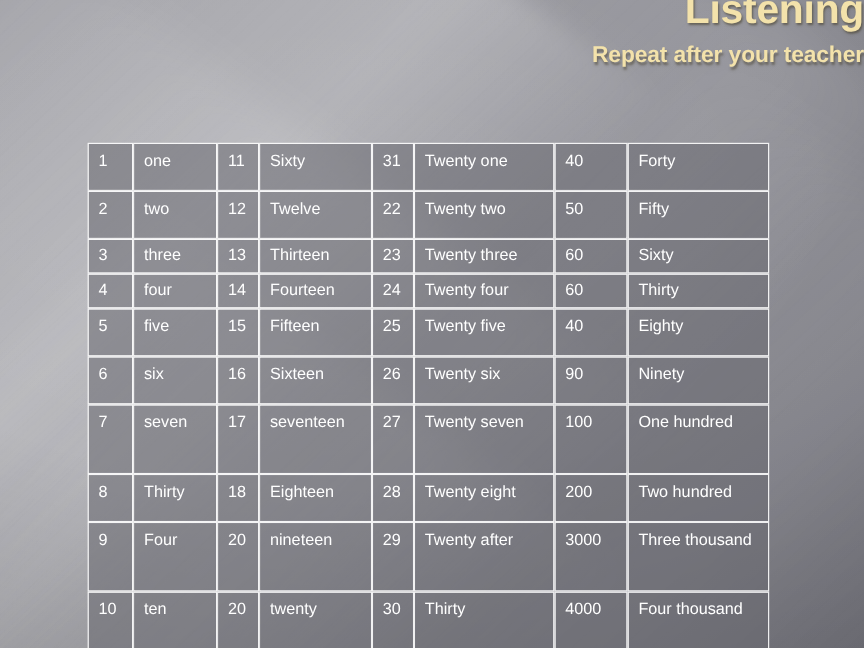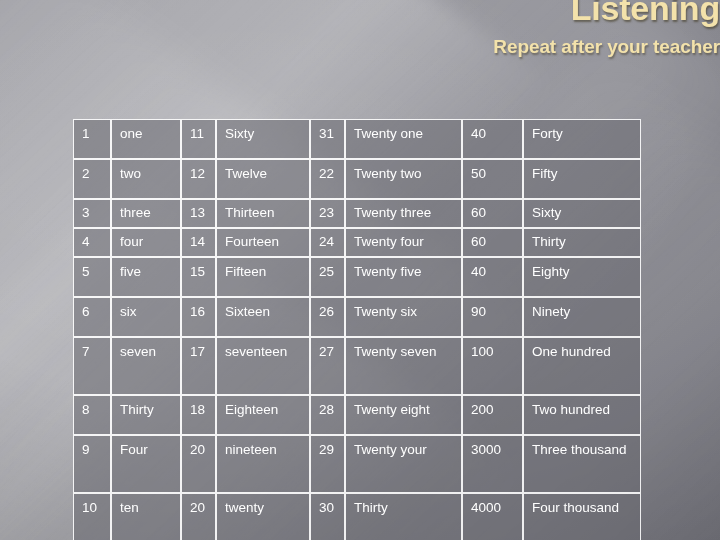--- a/index.html
+++ b/index.html
@@ -251,21 +251,21 @@
           <td>Twenty eight</td>
           <td>200</td>
           <td>Two hundred</td>
         </tr>
         <tr class="xtall">
           <td>9</td>
           <td>Four</td>
           <td>20</td>
           <td>nineteen</td>
           <td>29</td>
-          <td>Twenty your</td>
+          <td>Twenty after</td>
           <td>3000</td>
           <td>Three thousand</td>
         </tr>
         <tr class="xtall">
           <td>10</td>
           <td>ten</td>
           <td>20</td>
           <td>twenty</td>
           <td>30</td>
           <td>Thirty</td>

